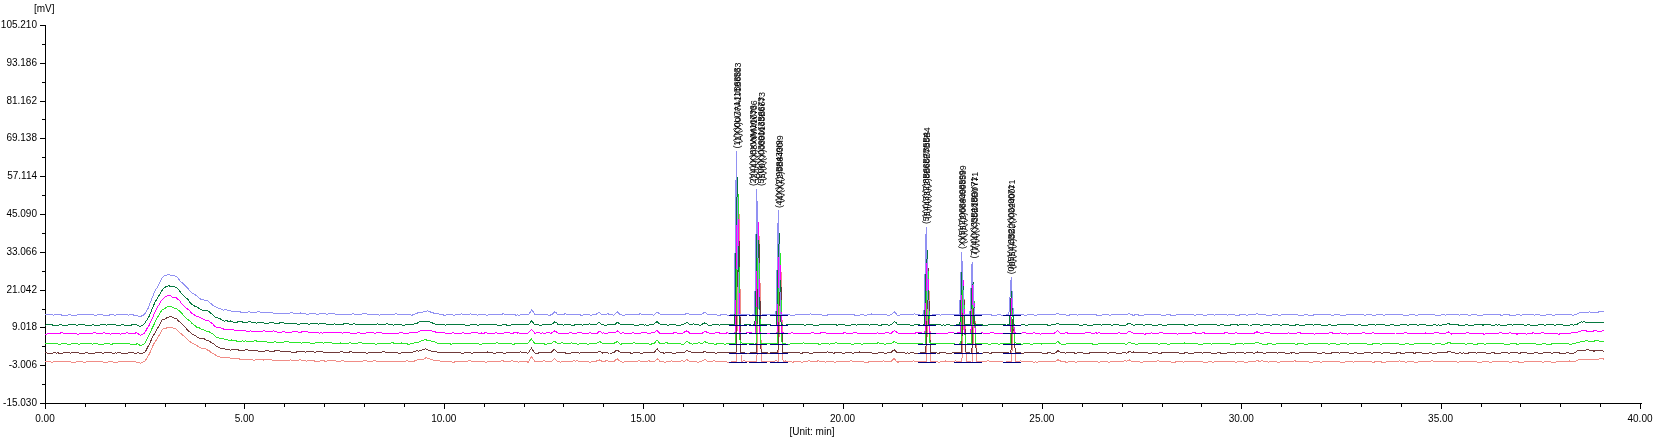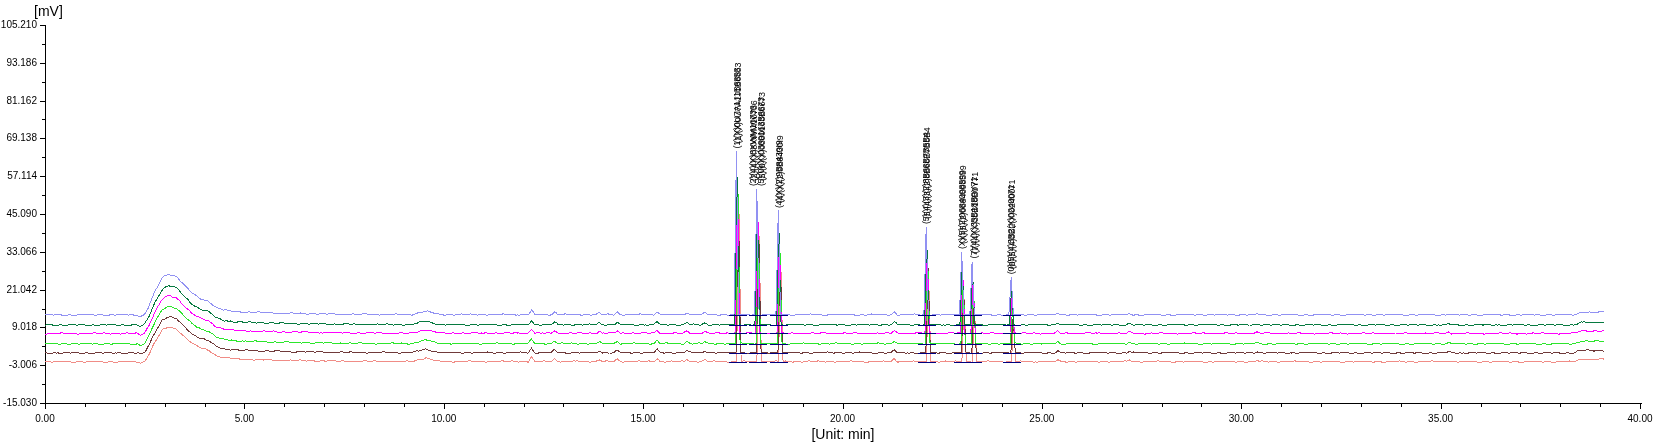--- a/index.html
+++ b/index.html
@@ -1,21 +1,21 @@
 <!DOCTYPE html>
 <html><head>
 <meta charset="utf-8">
 <style>
   html,body{margin:0;padding:0;background:#ffffff;}
   body{width:1664px;height:448px;overflow:hidden;font-family:"Liberation Sans",sans-serif;}
   #chart-wrap{position:relative;width:1664px;height:448px;background:#ffffff;}
   #plot{position:absolute;left:0;top:0;}
-  .axis-unit{position:absolute;font-size:14px;color:#000;}
+  .axis-unit{position:absolute;font-size:10px;color:#000;}
   #y-unit{left:34px;top:3px;}
-  #x-unit{left:797px;top:426px;width:92px;text-align:center;}
+  #x-unit{left:766px;top:426px;width:92px;text-align:center;}
 </style>
 </head>
 <body>
 
 <div id="chart-wrap">
   <svg id="plot" width="1664" height="448">
       <line x1="45" y1="25" x2="45" y2="403" stroke="#000000" stroke-width="1" shape-rendering="crispEdges"></line>
       <line x1="45" y1="403" x2="1642" y2="403" stroke="#000000" stroke-width="1" shape-rendering="crispEdges"></line>
       <line x1="40" y1="25.5" x2="45" y2="25.5" stroke="#000000" shape-rendering="crispEdges"></line>
       <text x="37" y="28" text-anchor="end" font-size="10" fill="#000" font-family="Liberation Sans, sans-serif">105.210</text>

